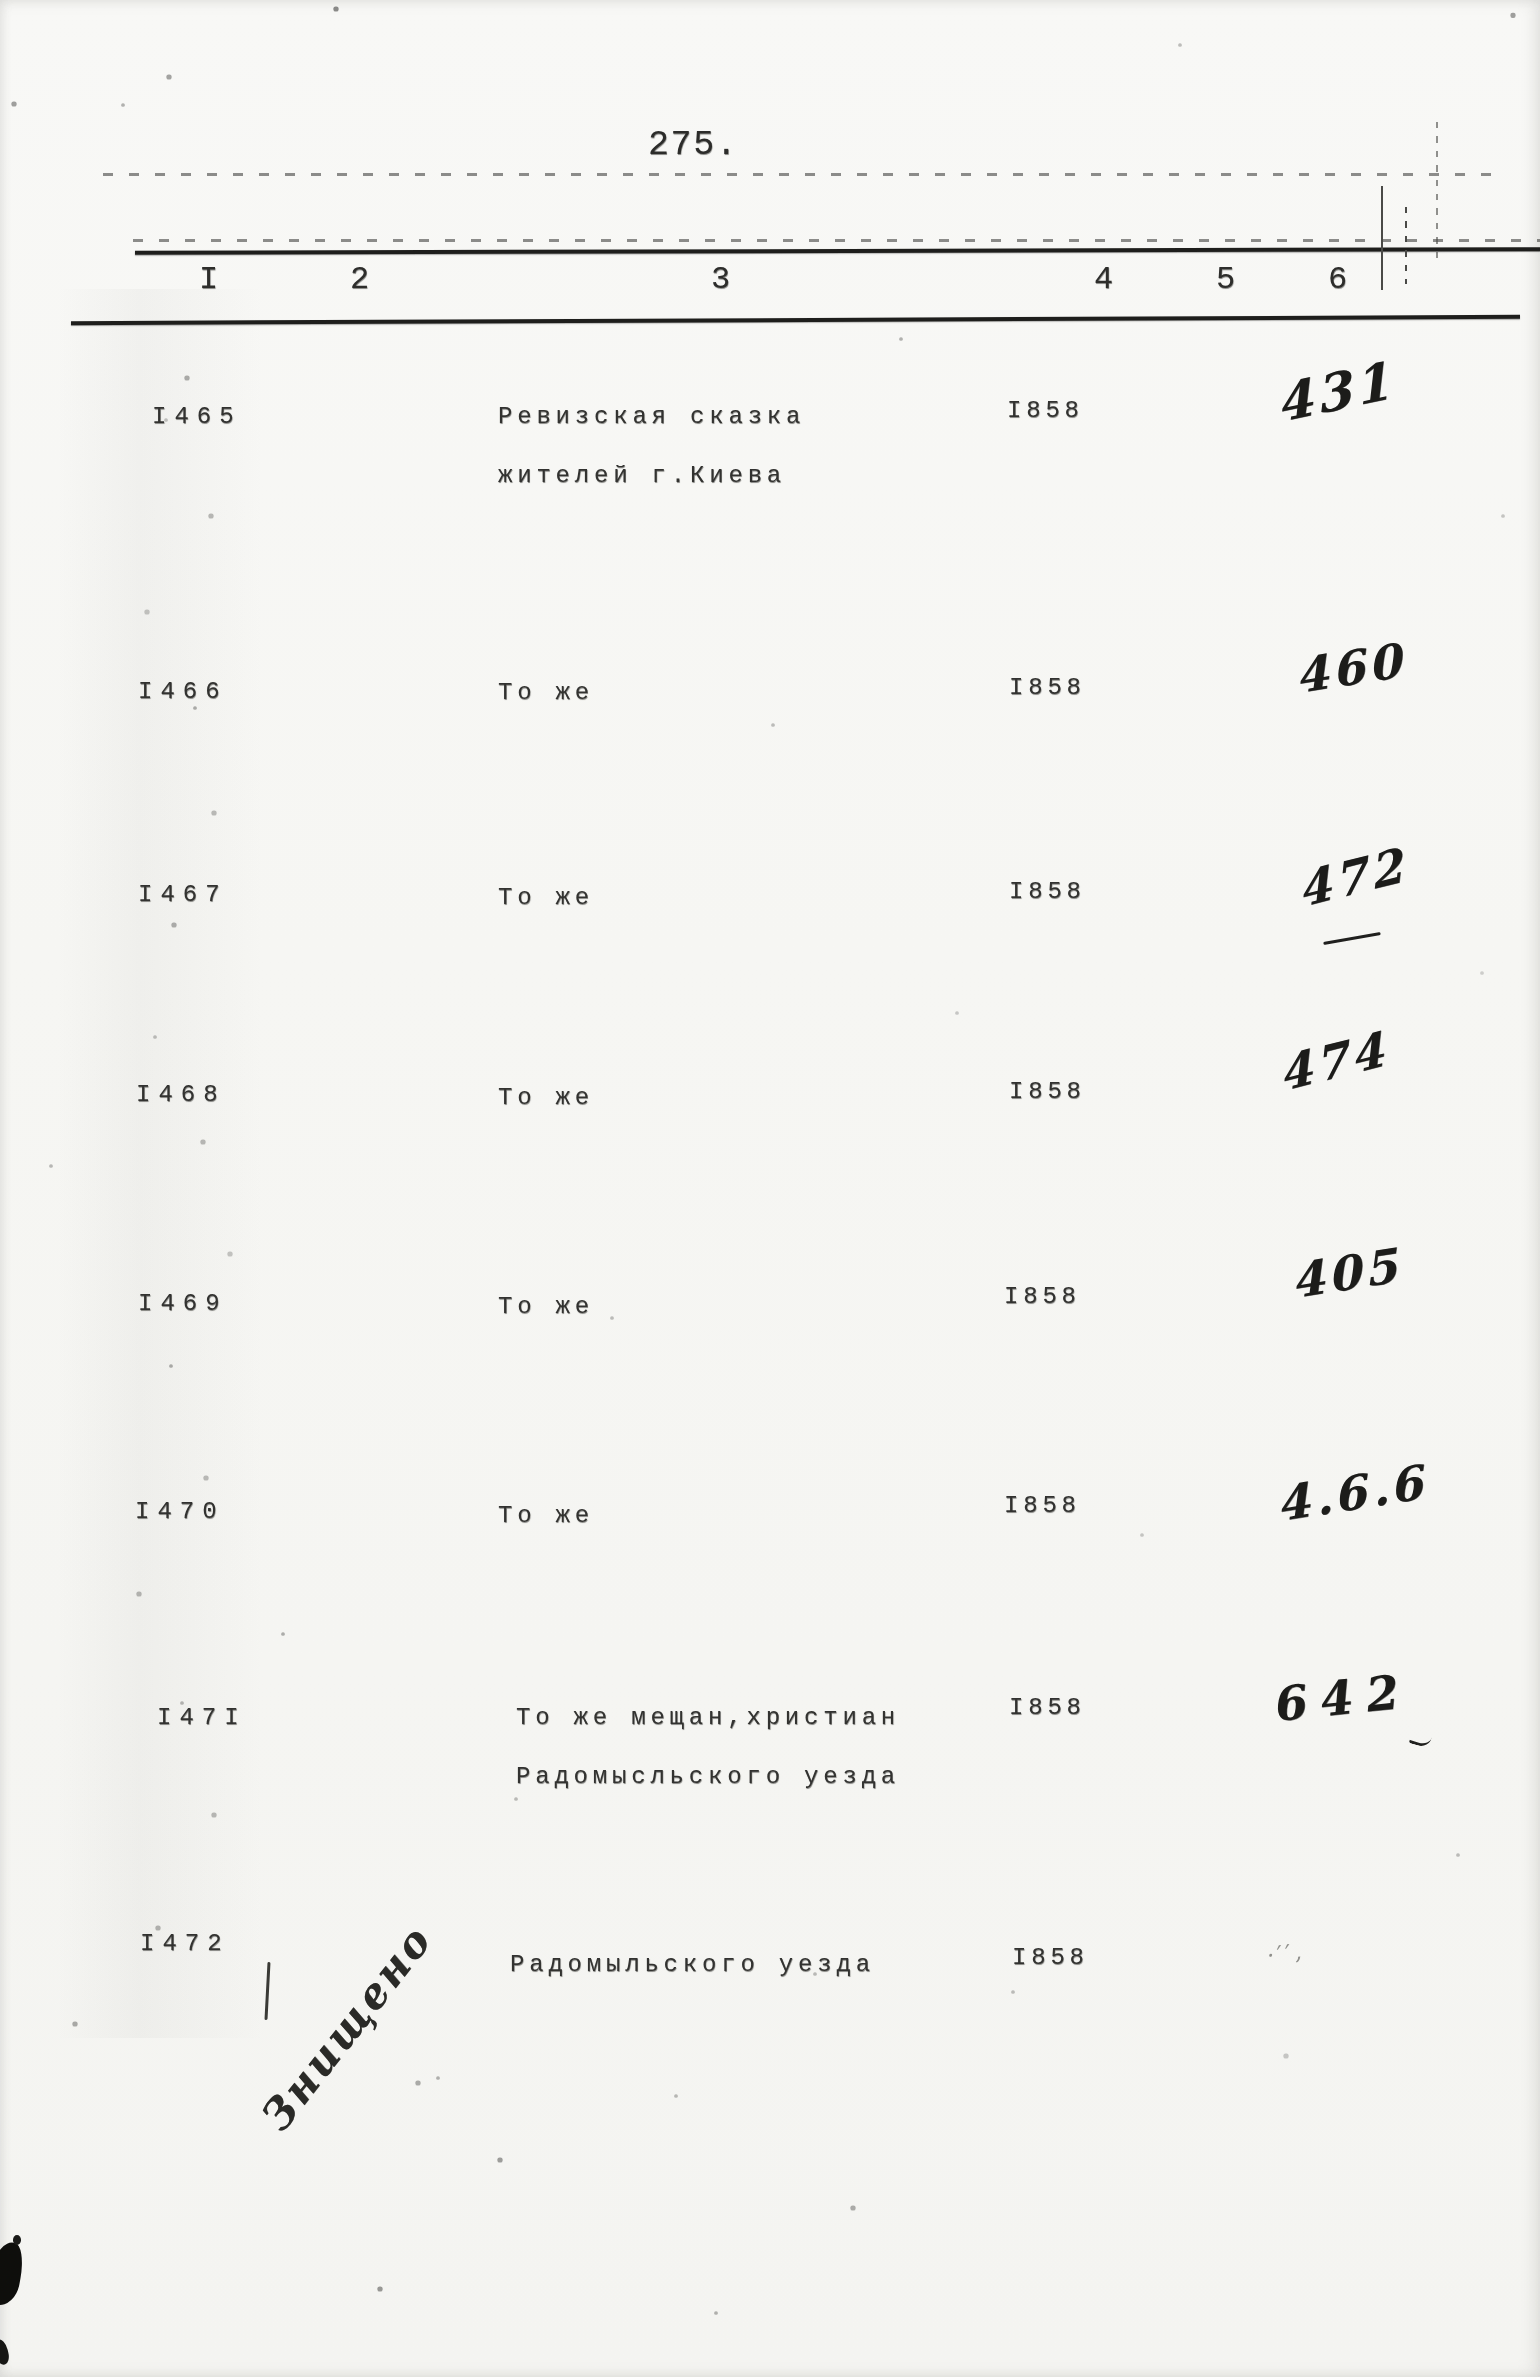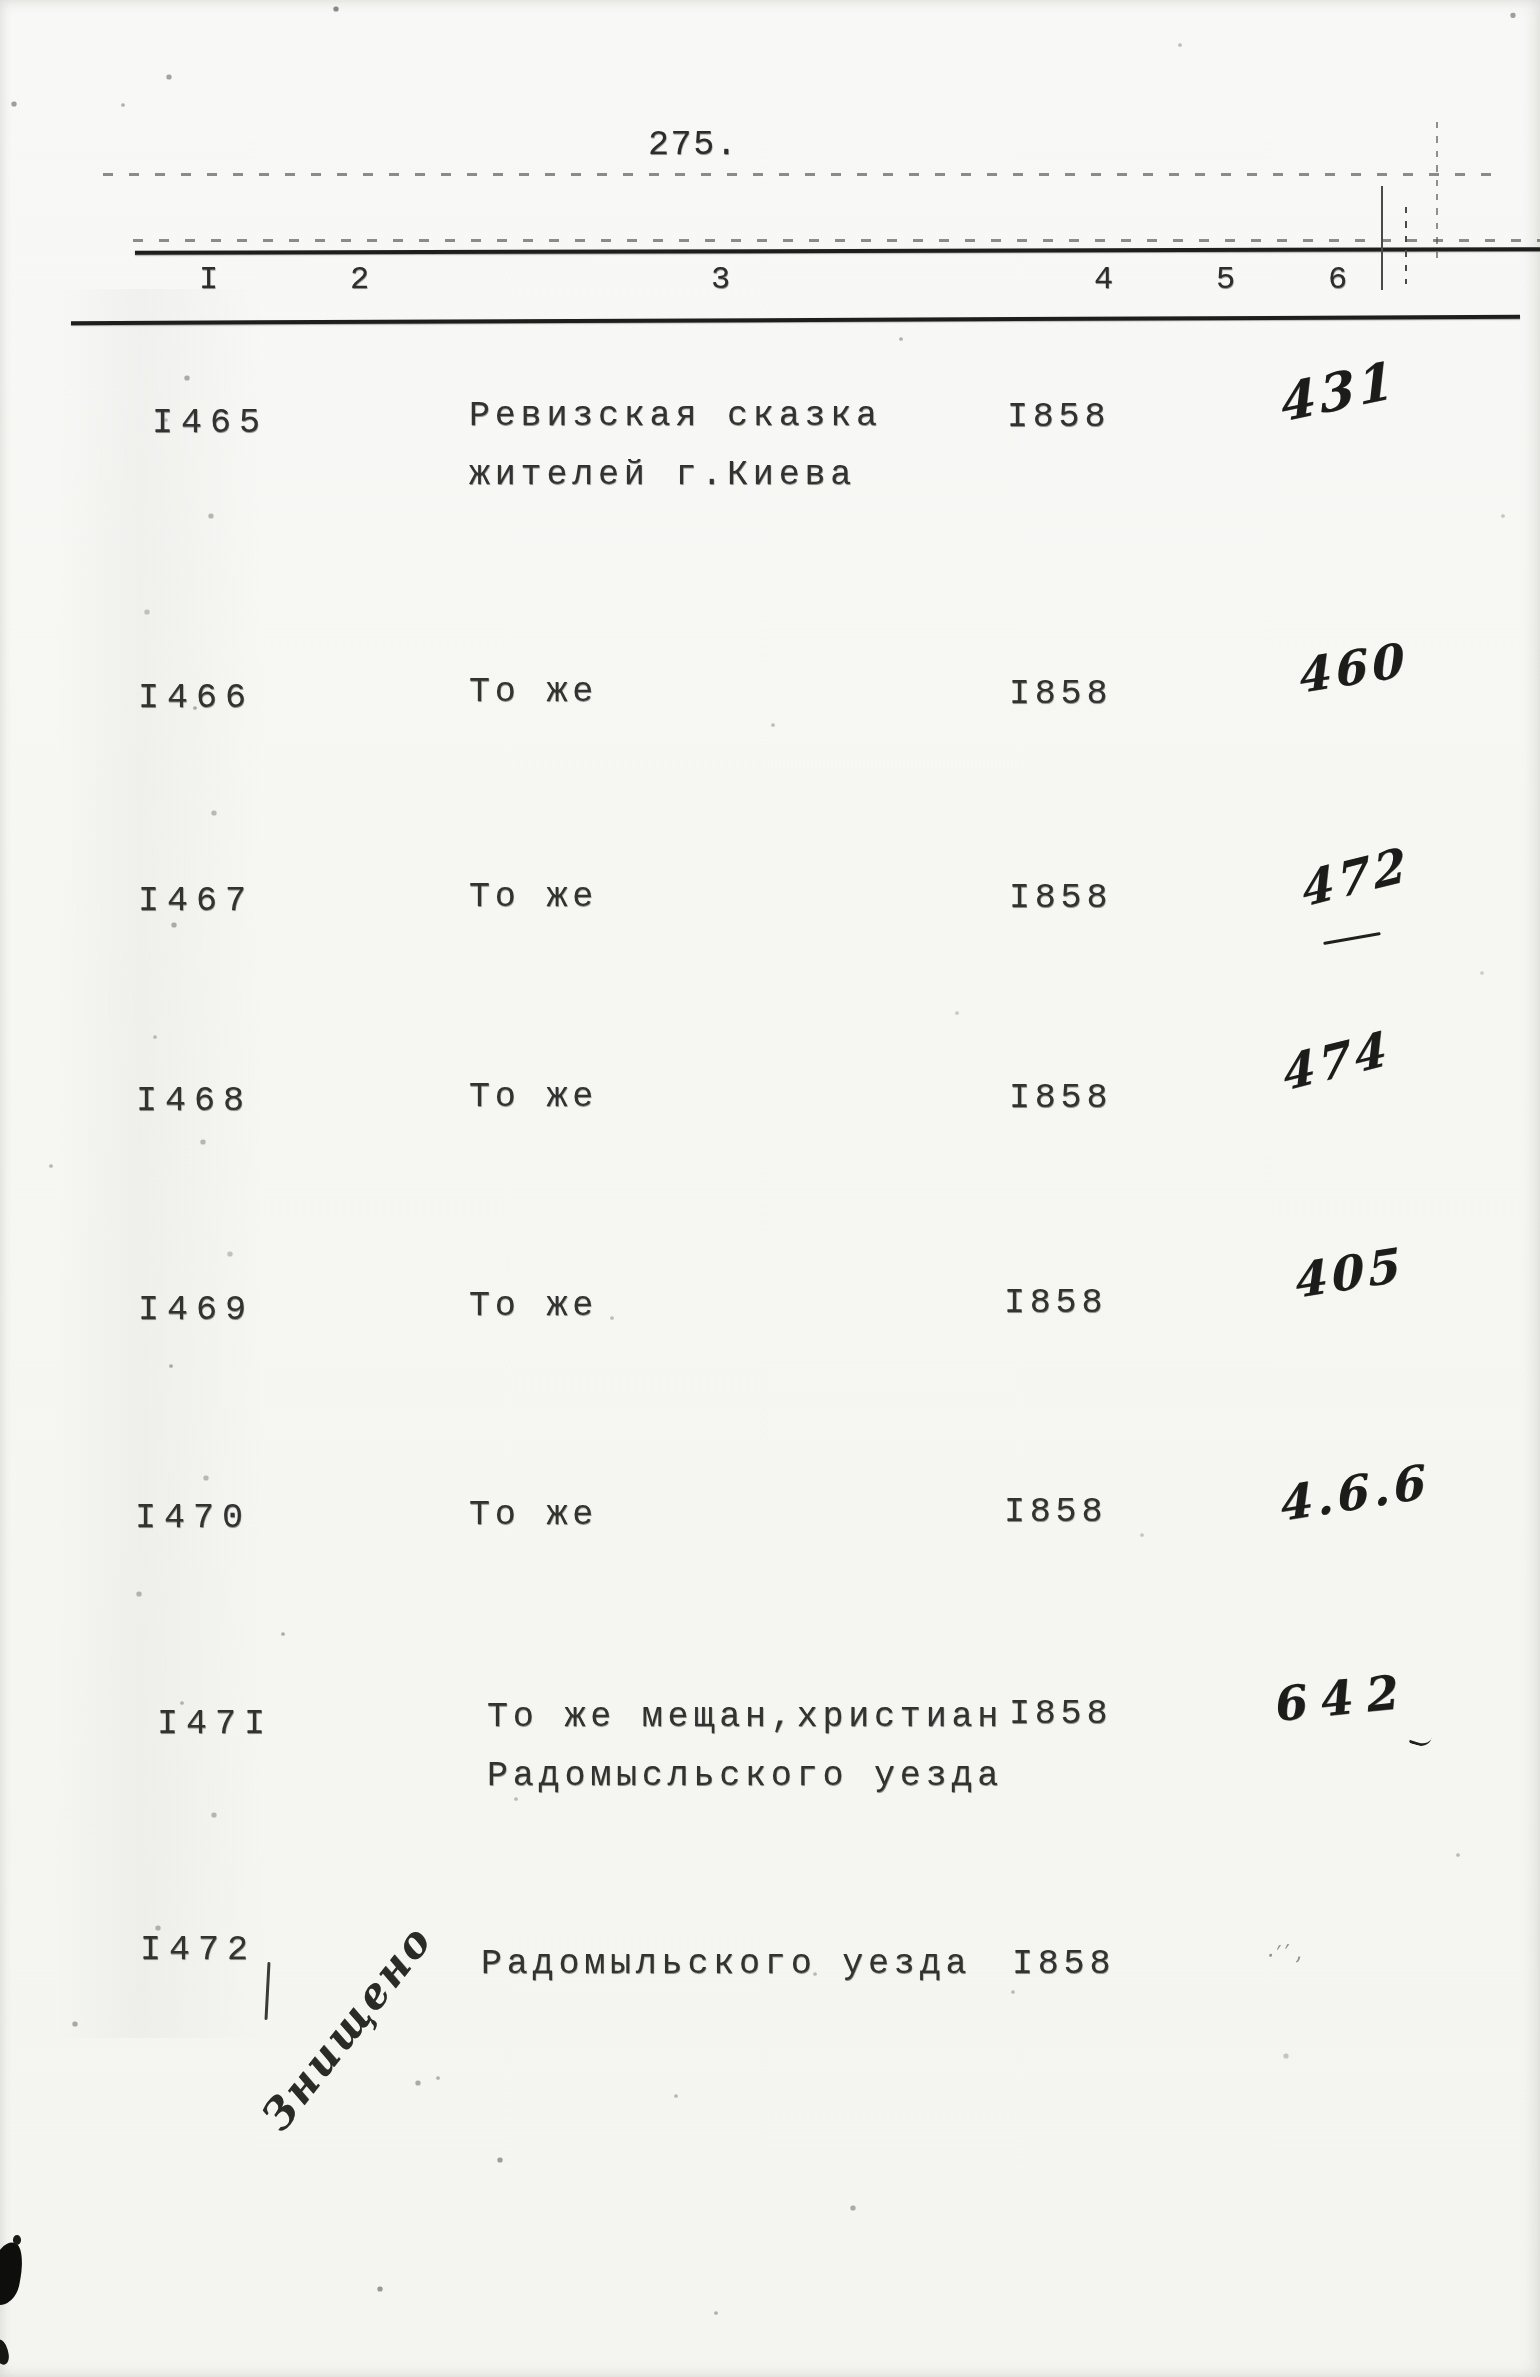--- a/index.html
+++ b/index.html
@@ -5,26 +5,26 @@
   html,body{margin:0;padding:0;background:#e9e9e7;}
   .page{
     position:relative;width:1540px;height:2377px;overflow:hidden;
     background:linear-gradient(180deg,#f8f8f6 0%,#f6f6f3 40%,#f4f4f1 100%);
     font-family:"Liberation Mono","DejaVu Sans Mono",monospace;
     box-shadow:inset -4.8px 0 14.4px rgba(120,120,115,.18), inset 3.2px 0 9.6px rgba(120,120,115,.10);
   }
   .band{position:absolute;left:56px;top:289px;width:209px;height:1749px;
     background:linear-gradient(90deg,rgba(110,110,105,.00),rgba(110,110,105,.05) 40%,rgba(110,110,105,.00));
     pointer-events:none;}
-  .tw{position:absolute;font-size:35px;letter-spacing:4.8px;color:#323230;white-space:nowrap;
+  .tw{position:absolute;font-size:24px;letter-spacing:4.8px;color:#323230;white-space:nowrap;
     text-shadow:0.5px 0.5px 0.7px rgba(45,45,42,.55);}
   .num{letter-spacing:8px;}
   .pageno{font-size:35px;letter-spacing:1.6px;color:#2c2c2a;}
   .hdr{font-size:32px;letter-spacing:0;color:#2d2d2b;}
-  .dline{line-height:59px;}
+  .dline{line-height:59px;margin-left:29px;}
   .hw{position:absolute;font-family:"DejaVu Serif","Liberation Serif",serif;
     font-style:italic;font-weight:700;font-size:47px;letter-spacing:4px;color:#1c1c1a;
     white-space:nowrap;text-shadow:0.4px 0.4px 0.5px rgba(20,20,20,.5);}
   .hw-large{font-size:51px;transform:rotate(-12deg) skewX(-8deg);}
   .hw-tilt{transform:rotate(-9deg) skewX(-6deg);}
   .hw-tall{transform:rotate(-14deg) skewX(-10deg);}
   .pencil{position:absolute;font-family:"DejaVu Serif",serif;font-style:italic;
     font-size:22.5px;color:#8f8f8b;letter-spacing:3.2px;transform:rotate(-8deg);}
   .dashline{position:absolute;height:3.2px;opacity:.62;
     background:repeating-linear-gradient(90deg,rgba(42,42,40,.85) 0 10.4px,rgba(42,42,40,0) 10.4px 26px);}

